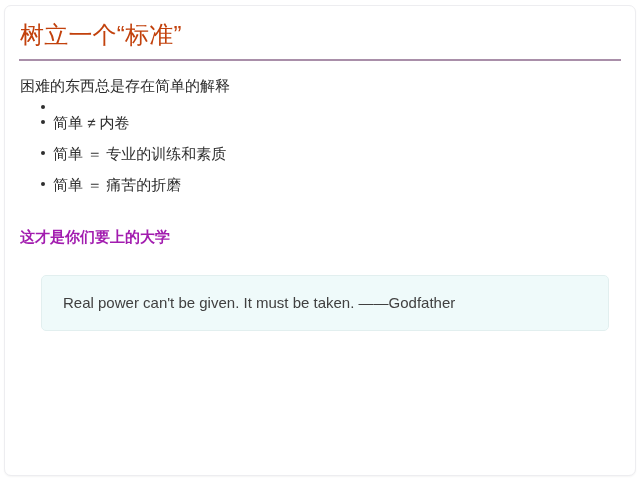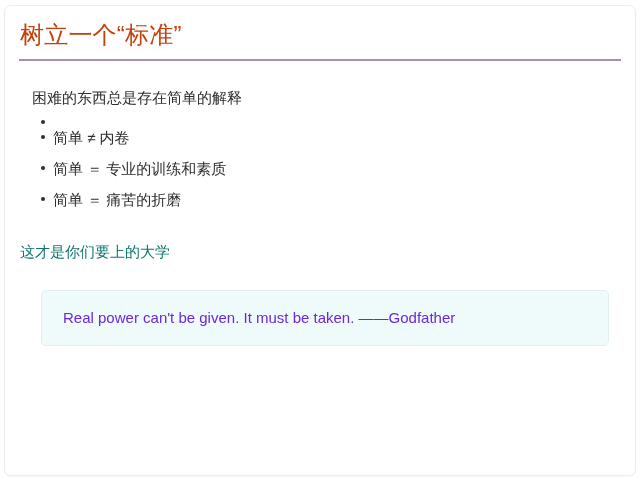--- a/index.html
+++ b/index.html
@@ -53,21 +53,21 @@
 
   .title-rule {
     height: 2px;
     background: #a98fa9;
     margin: 0 0 0 0;
     width: 100%;
   }
 
   
   .lead-paragraph {
-    margin: 12px;
+    margin: 0;
     padding: 14px 0 0 1px;
     font-size: 15px;
     line-height: 1.5;
     color: #2e2e2e;
     font-weight: 400;
   }
 
   .bullet-list {
     margin: 9px 0 0 0;
     padding: 0;
@@ -92,43 +92,43 @@
     width: 4px;
     height: 4px;
     border-radius: 50%;
     background: #2e2e2e;
   }
 
   .emphasis-line {
     margin: 0;
     padding: 26px 0 0 1px;
     font-size: 15px;
-    font-weight: normal;
+    font-weight: bold;
     line-height: 1.4;
-    color: #0f766e;
+    color: #a21caf;
   }
 
   
   .quote-box {
     margin: 28px 0 0 22px;
     width: 568px;
     height: 56px;
     box-sizing: border-box;
     background: #effafa;
     border: 1px solid #e2efef;
     border-radius: 5px;
     display: flex;
     align-items: center;
     padding: 0 21px;
   }
 
   .quote-text {
     font-size: 15px;
     line-height: 1.4;
-    color: #6d28d9;
+    color: #404040;
     white-space: nowrap;
   }
 </style>
 </head>
 <body>
 
 <div id="slide-card">
   <div class="slide-inner">
 
     <h1 class="slide-title">树立一个“标准”</h1>

